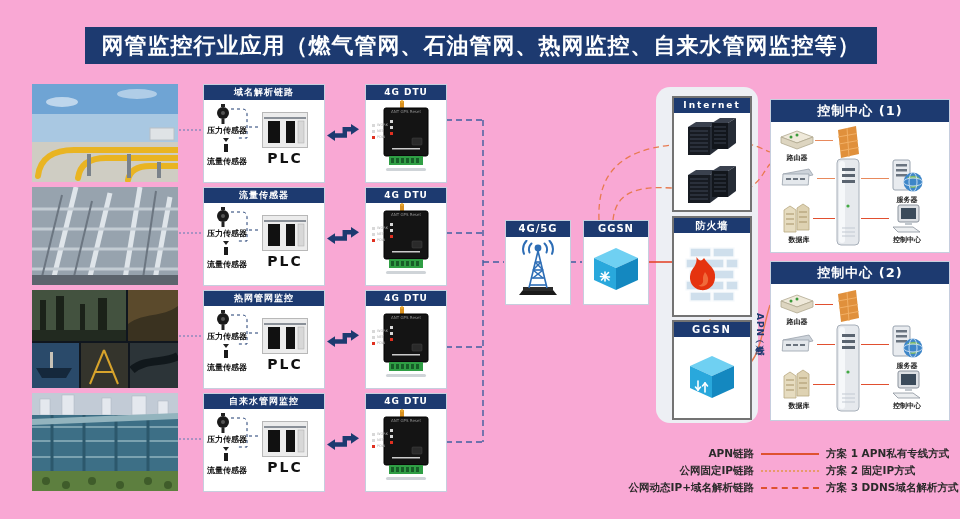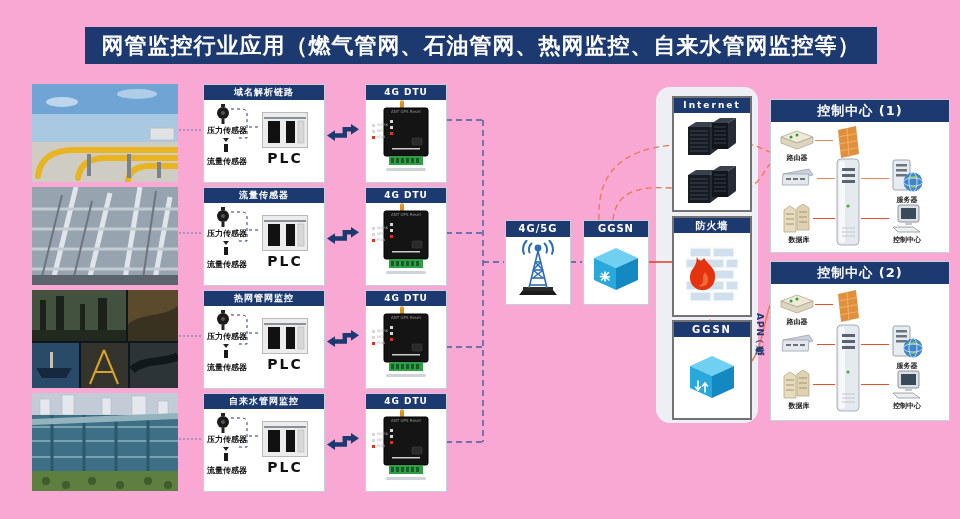--- a/index.html
+++ b/index.html
@@ -832,14 +832,31 @@
       <svg class="cc-ic" style="left:118px;top:86px" width="34" height="30">
         <rect x="9" y="1" width="21" height="17" rx="2" fill="#dde0e4" stroke="#8a929c"></rect>
         <rect x="12" y="4" width="15" height="11" fill="#3a4a5a"></rect>
         <rect x="16" y="18" width="7" height="3" fill="#c2c8ce"></rect>
         <polygon points="4,23 24,23 31,28 9,28" fill="#eceef0" stroke="#8a929c" stroke-width="0.8"></polygon>
       </svg>
       <div class="cc-lb" style="left:116px;top:117px;width:40px">控制中心</div>
     </div>
   </div>
 
+  <div class="legend">
+    <div class="lg-row">
+      <span class="lg-label">APN链路</span>
+      <span class="lg-line solid"></span>
+      <span class="lg-desc">方案 1 APN私有专线方式</span>
+    </div>
+    <div class="lg-row">
+      <span class="lg-label">公网固定IP链路</span>
+      <span class="lg-line dotted"></span>
+      <span class="lg-desc">方案 2 固定IP方式</span>
+    </div>
+    <div class="lg-row">
+      <span class="lg-label">公网动态IP+域名解析链路</span>
+      <span class="lg-line dashed"></span>
+      <span class="lg-desc">方案 3 DDNS域名解析方式</span>
+    </div>
+  </div>
 
 </div>
 
 </body></html>

